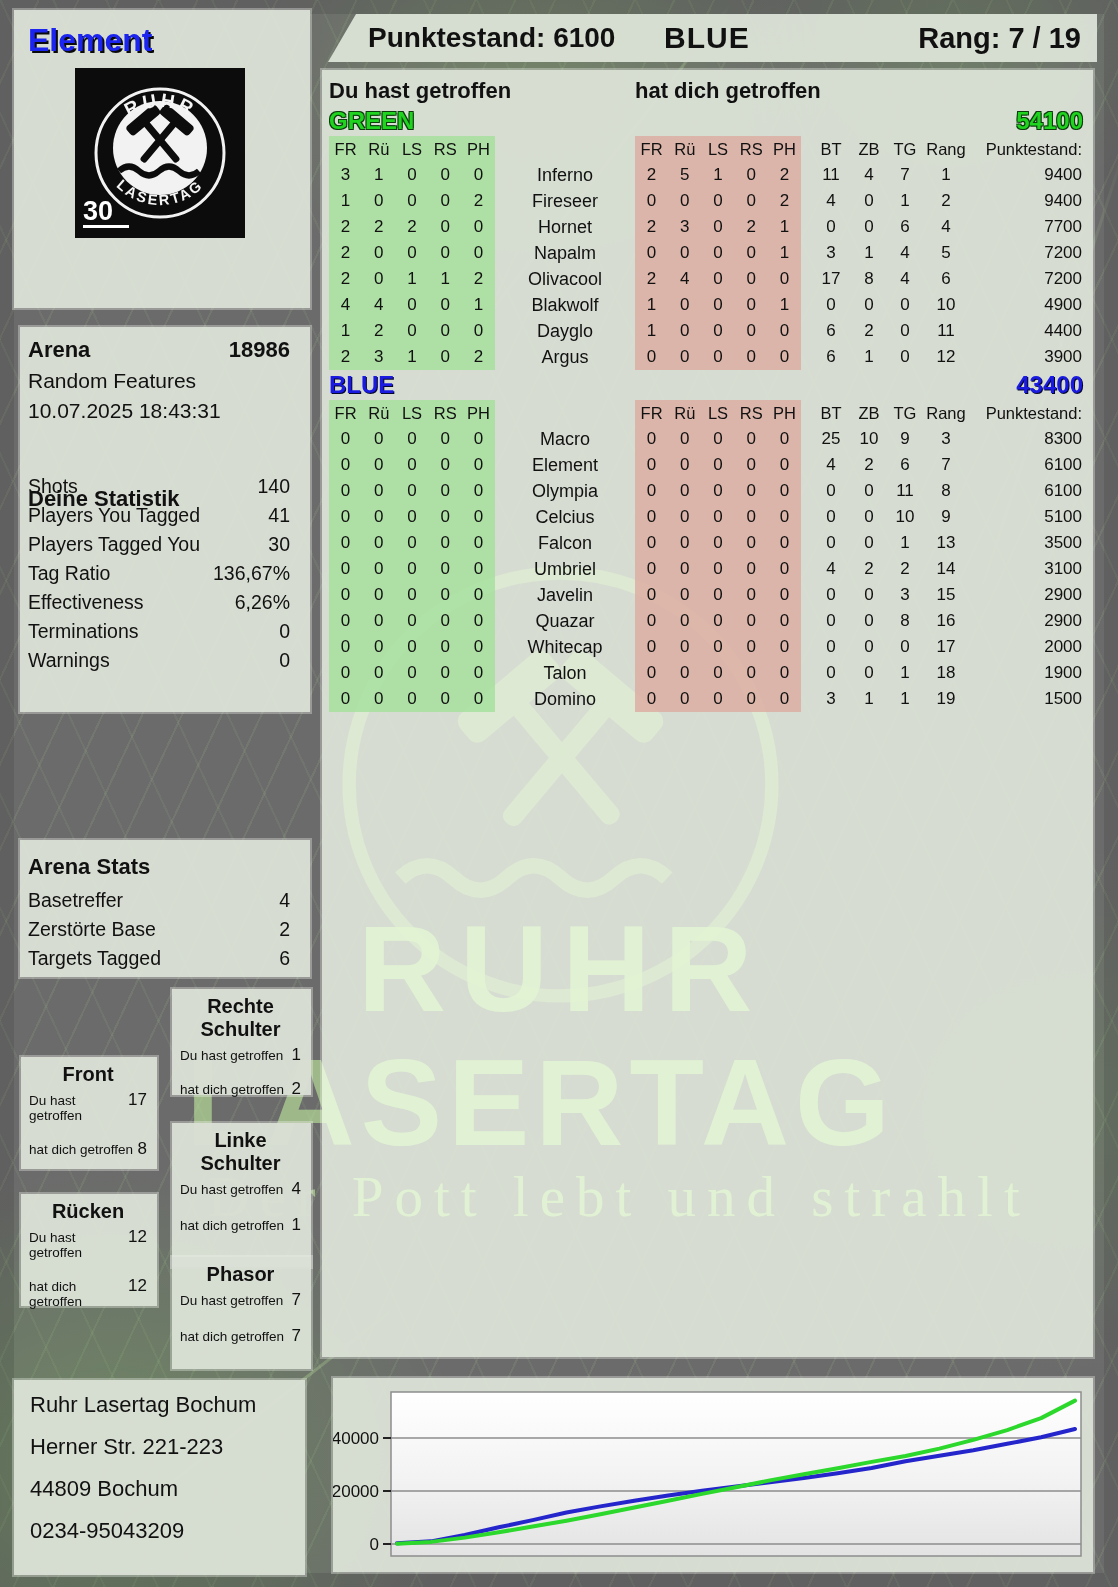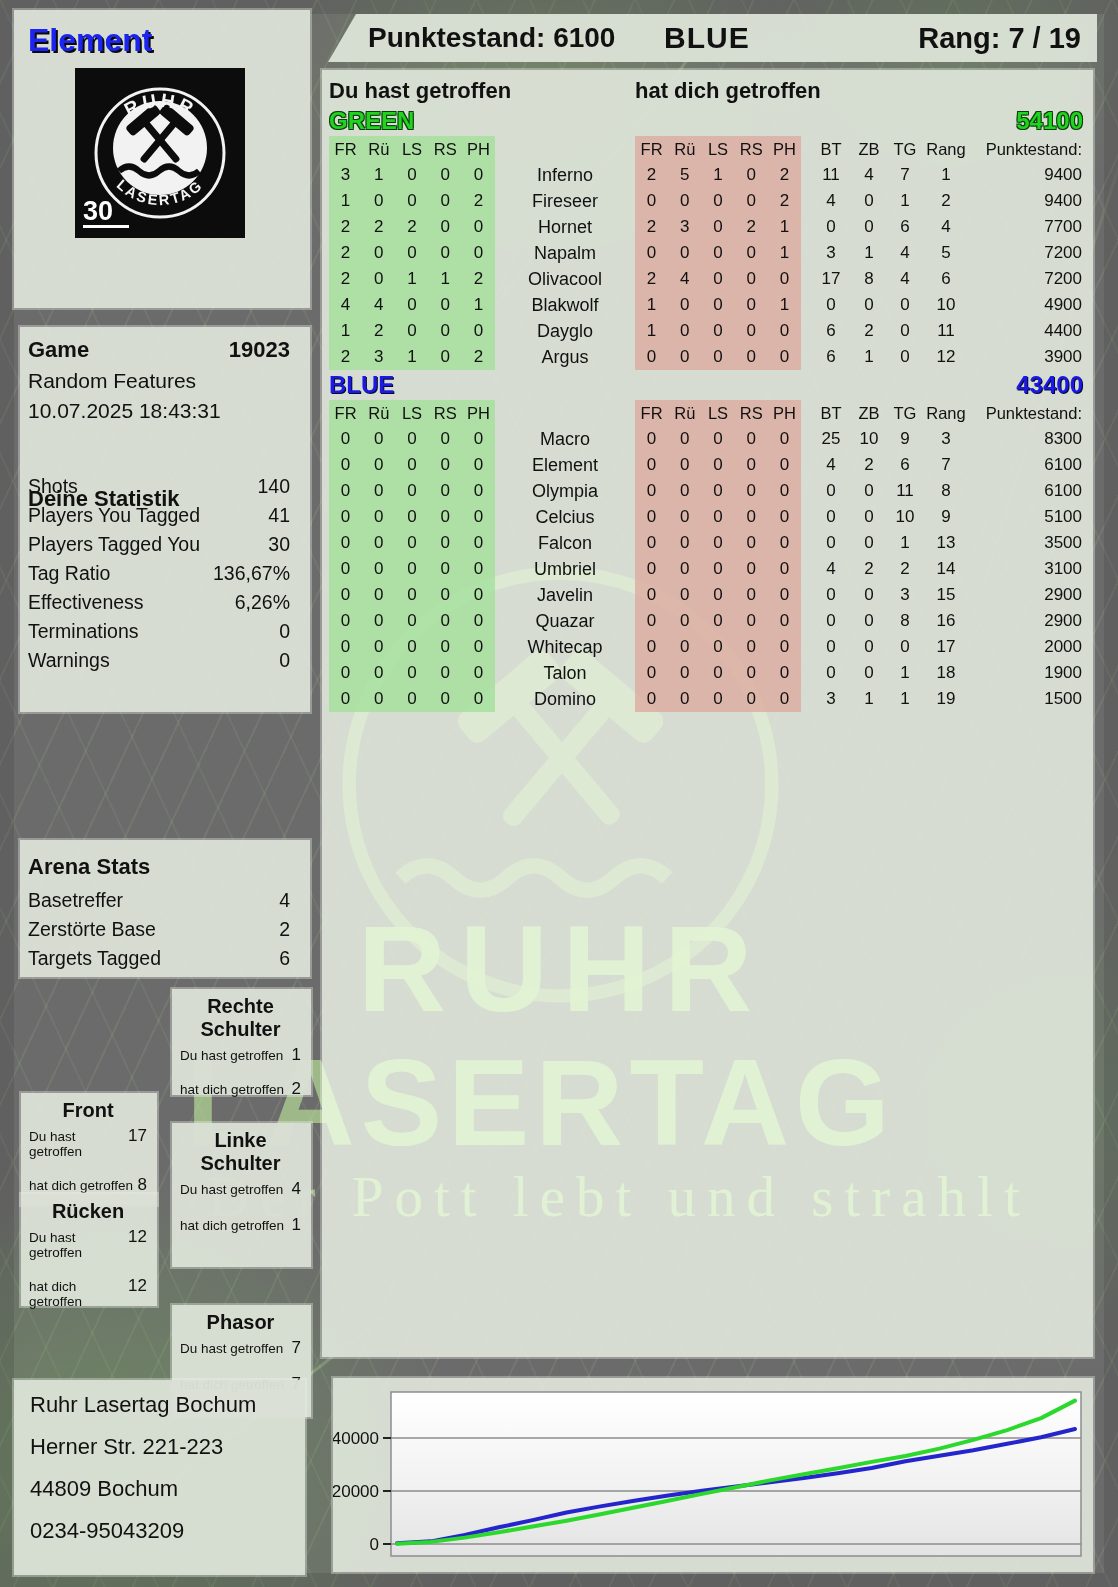--- a/index.html
+++ b/index.html
@@ -52,25 +52,25 @@
 
   .arena-panel{left:20px;top:840px;width:290px;height:137px;}
   .a-title{position:absolute;left:8px;top:14px;font-weight:700;font-size:22px;}
   .arena-panel .stat-list{top:46px;}
 
   .hitbox{position:absolute;background:rgba(218,224,213,0.97);box-shadow:0 0 0 2px rgba(240,244,238,0.35);box-sizing:border-box;padding:6px 10px 0 8px;}
   .hb-title{text-align:center;font-weight:700;font-size:20px;margin-bottom:4px;}
   .hb-row{display:flex;justify-content:space-between;align-items:baseline;margin-top:4px;}
   .hb-row .lbl{font-size:13.5px;}
   .hb-row .val{font-size:17px;}
-  .hb-front{left:21px;top:1057px;width:136px;height:112px;margin-top:36px;}
+  .hb-front{left:21px;top:1057px;width:136px;height:112px;}
   .hb-ruecken{left:21px;top:1194px;width:136px;height:112px;}
   .hb-rechte{left:172px;top:989px;width:139px;height:106px;}
   .hb-linke{left:172px;top:1123px;width:139px;height:144px;}
-  .hb-phasor{left:172px;top:1257px;width:139px;height:112px;margin-top:48px;}
+  .hb-phasor{left:172px;top:1257px;width:139px;height:112px;}
 
   .address-panel{left:14px;top:1380px;width:291px;height:195px;}
   .addr-line{position:absolute;left:16px;font-size:22px;text-align:center;}
 
   
   .main-panel{left:322px;top:70px;width:771px;height:1287px;}
   .wm-clip{position:absolute;inset:0;overflow:hidden;}
   .wm-clip .wm{left:-322px;top:-70px;}
   .mp-content{position:absolute;inset:0;padding:8px 8px 0 7px;box-sizing:border-box;}
   .cols-header{display:grid;grid-template-columns:306px 1fr;height:26px;margin-bottom:2px;}
@@ -154,22 +154,22 @@
     <text font-size="14.5" font-weight="bold" fill="#f5f5f5" letter-spacing="2.5">
       <textPath href="#arc-bot" startOffset="50%" text-anchor="middle">LASERTAG</textPath>
     </text>
     <text x="8" y="152" font-size="27" font-weight="bold" fill="#fff">30</text>
     <rect x="8" y="157" width="46" height="3" fill="#fff"></rect>
   </svg>
 </aside>
 
 <aside class="panel game-panel">
   <div class="g-row">
-    <span>Game</span>
-    <span>19023</span>
+    <span>Arena</span>
+    <span>18986</span>
   </div>
   <div class="g-mode">Random Features</div>
   <div class="g-date">10.07.2025 18:43:31</div>
   <div class="g-stats-title">Deine Statistik</div>
   <div class="stat-list">
       <div class="srow">
         <span>Shots</span>
         <span>140</span>
       </div>
       <div class="srow">

